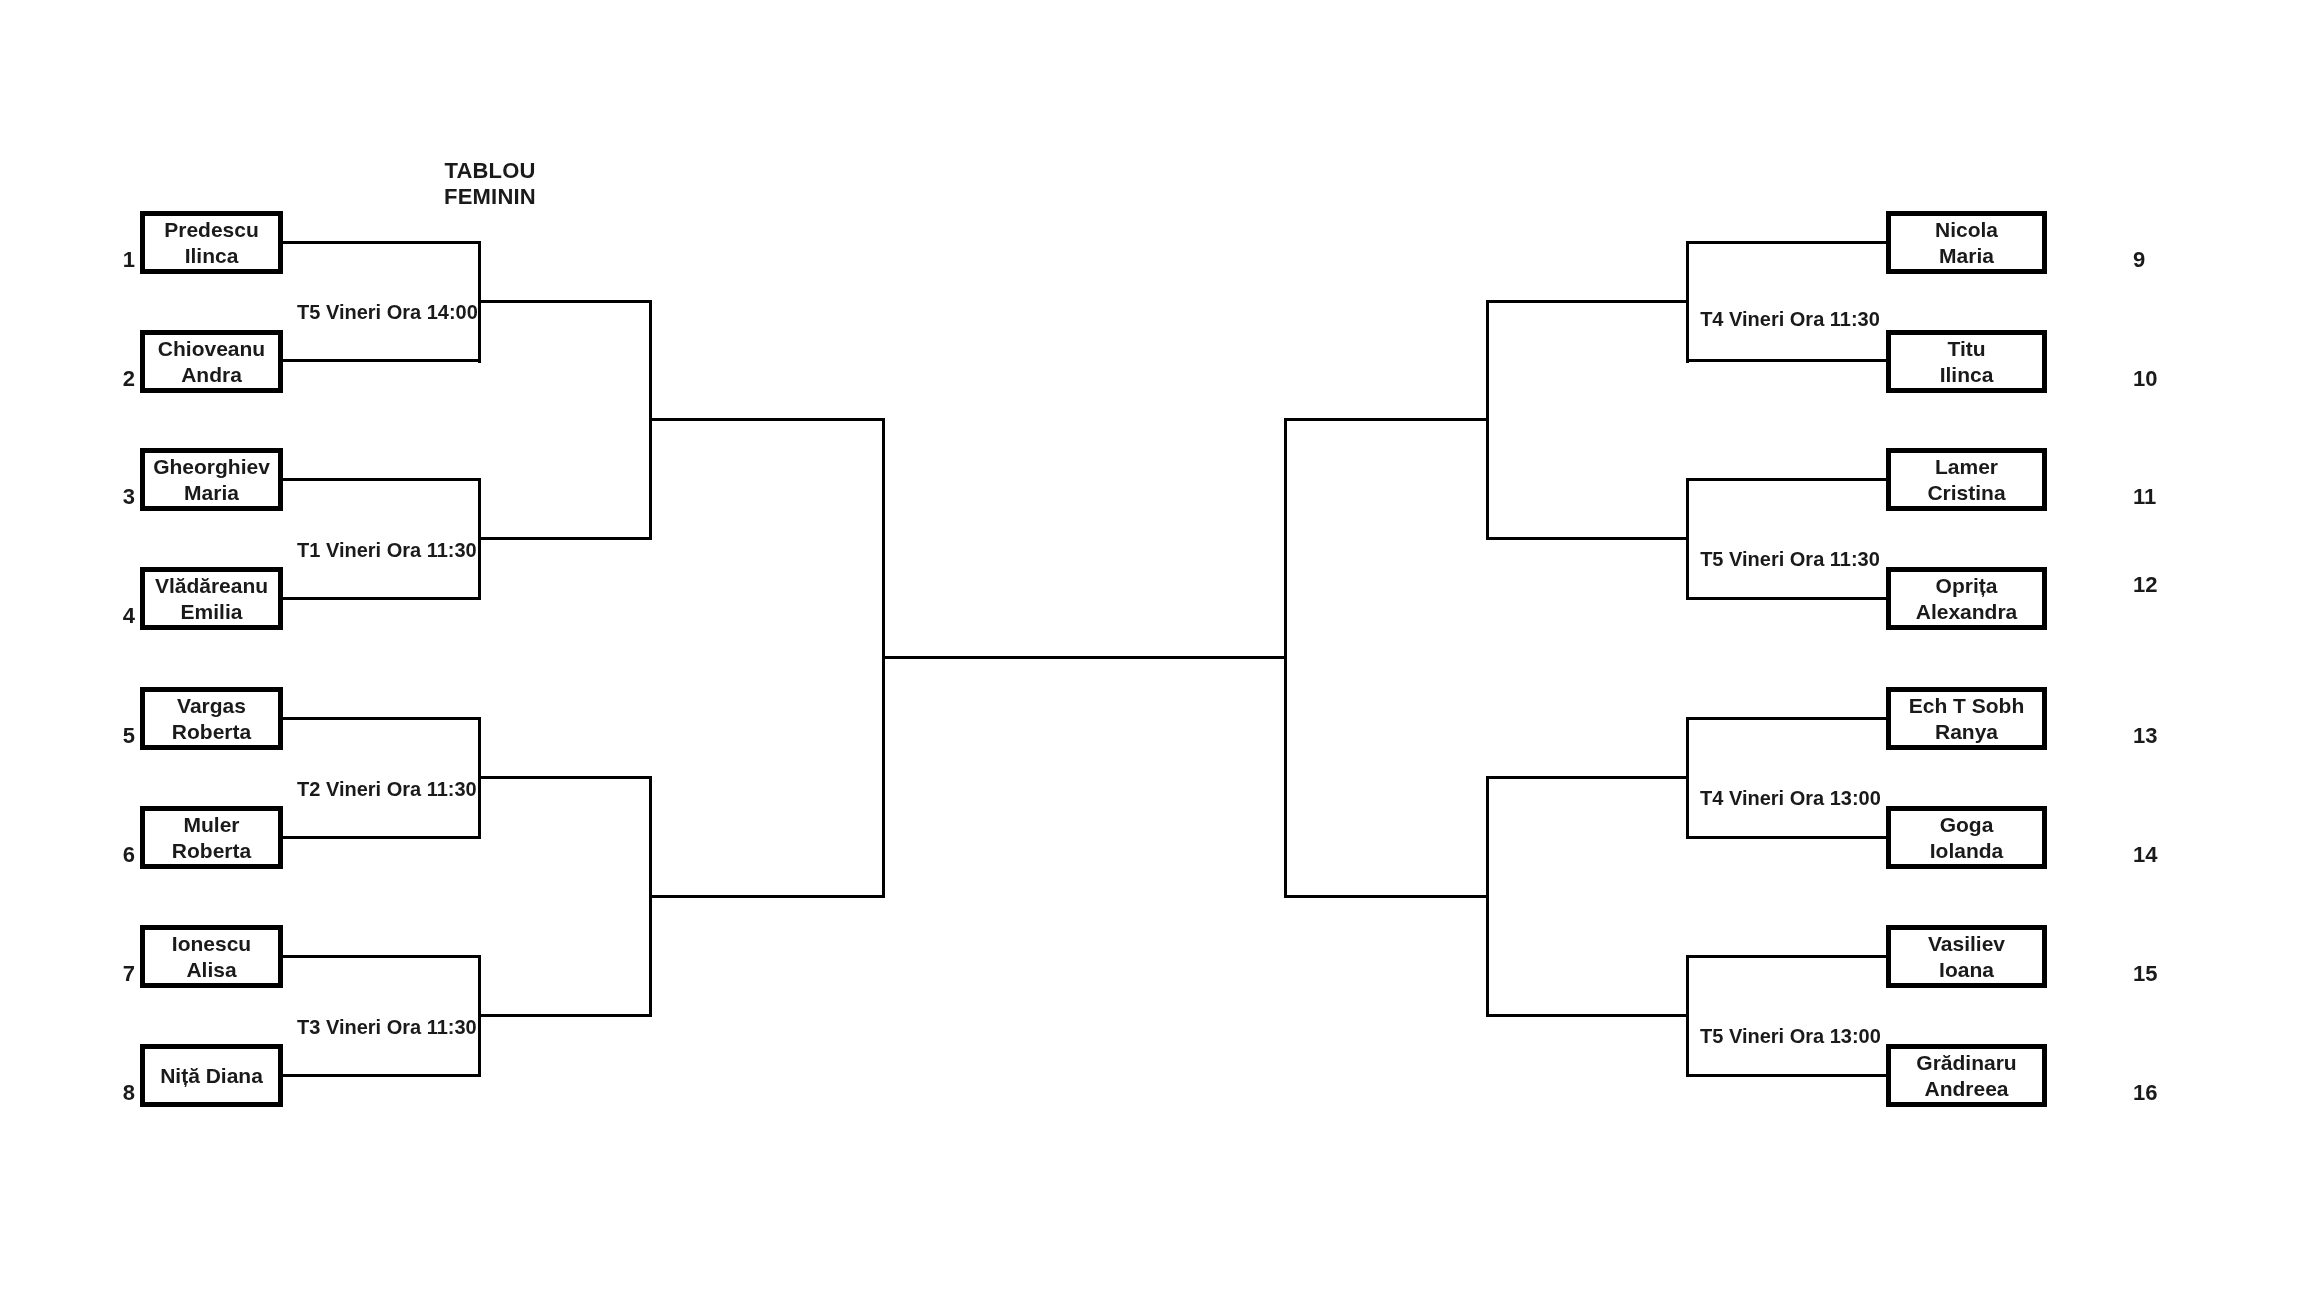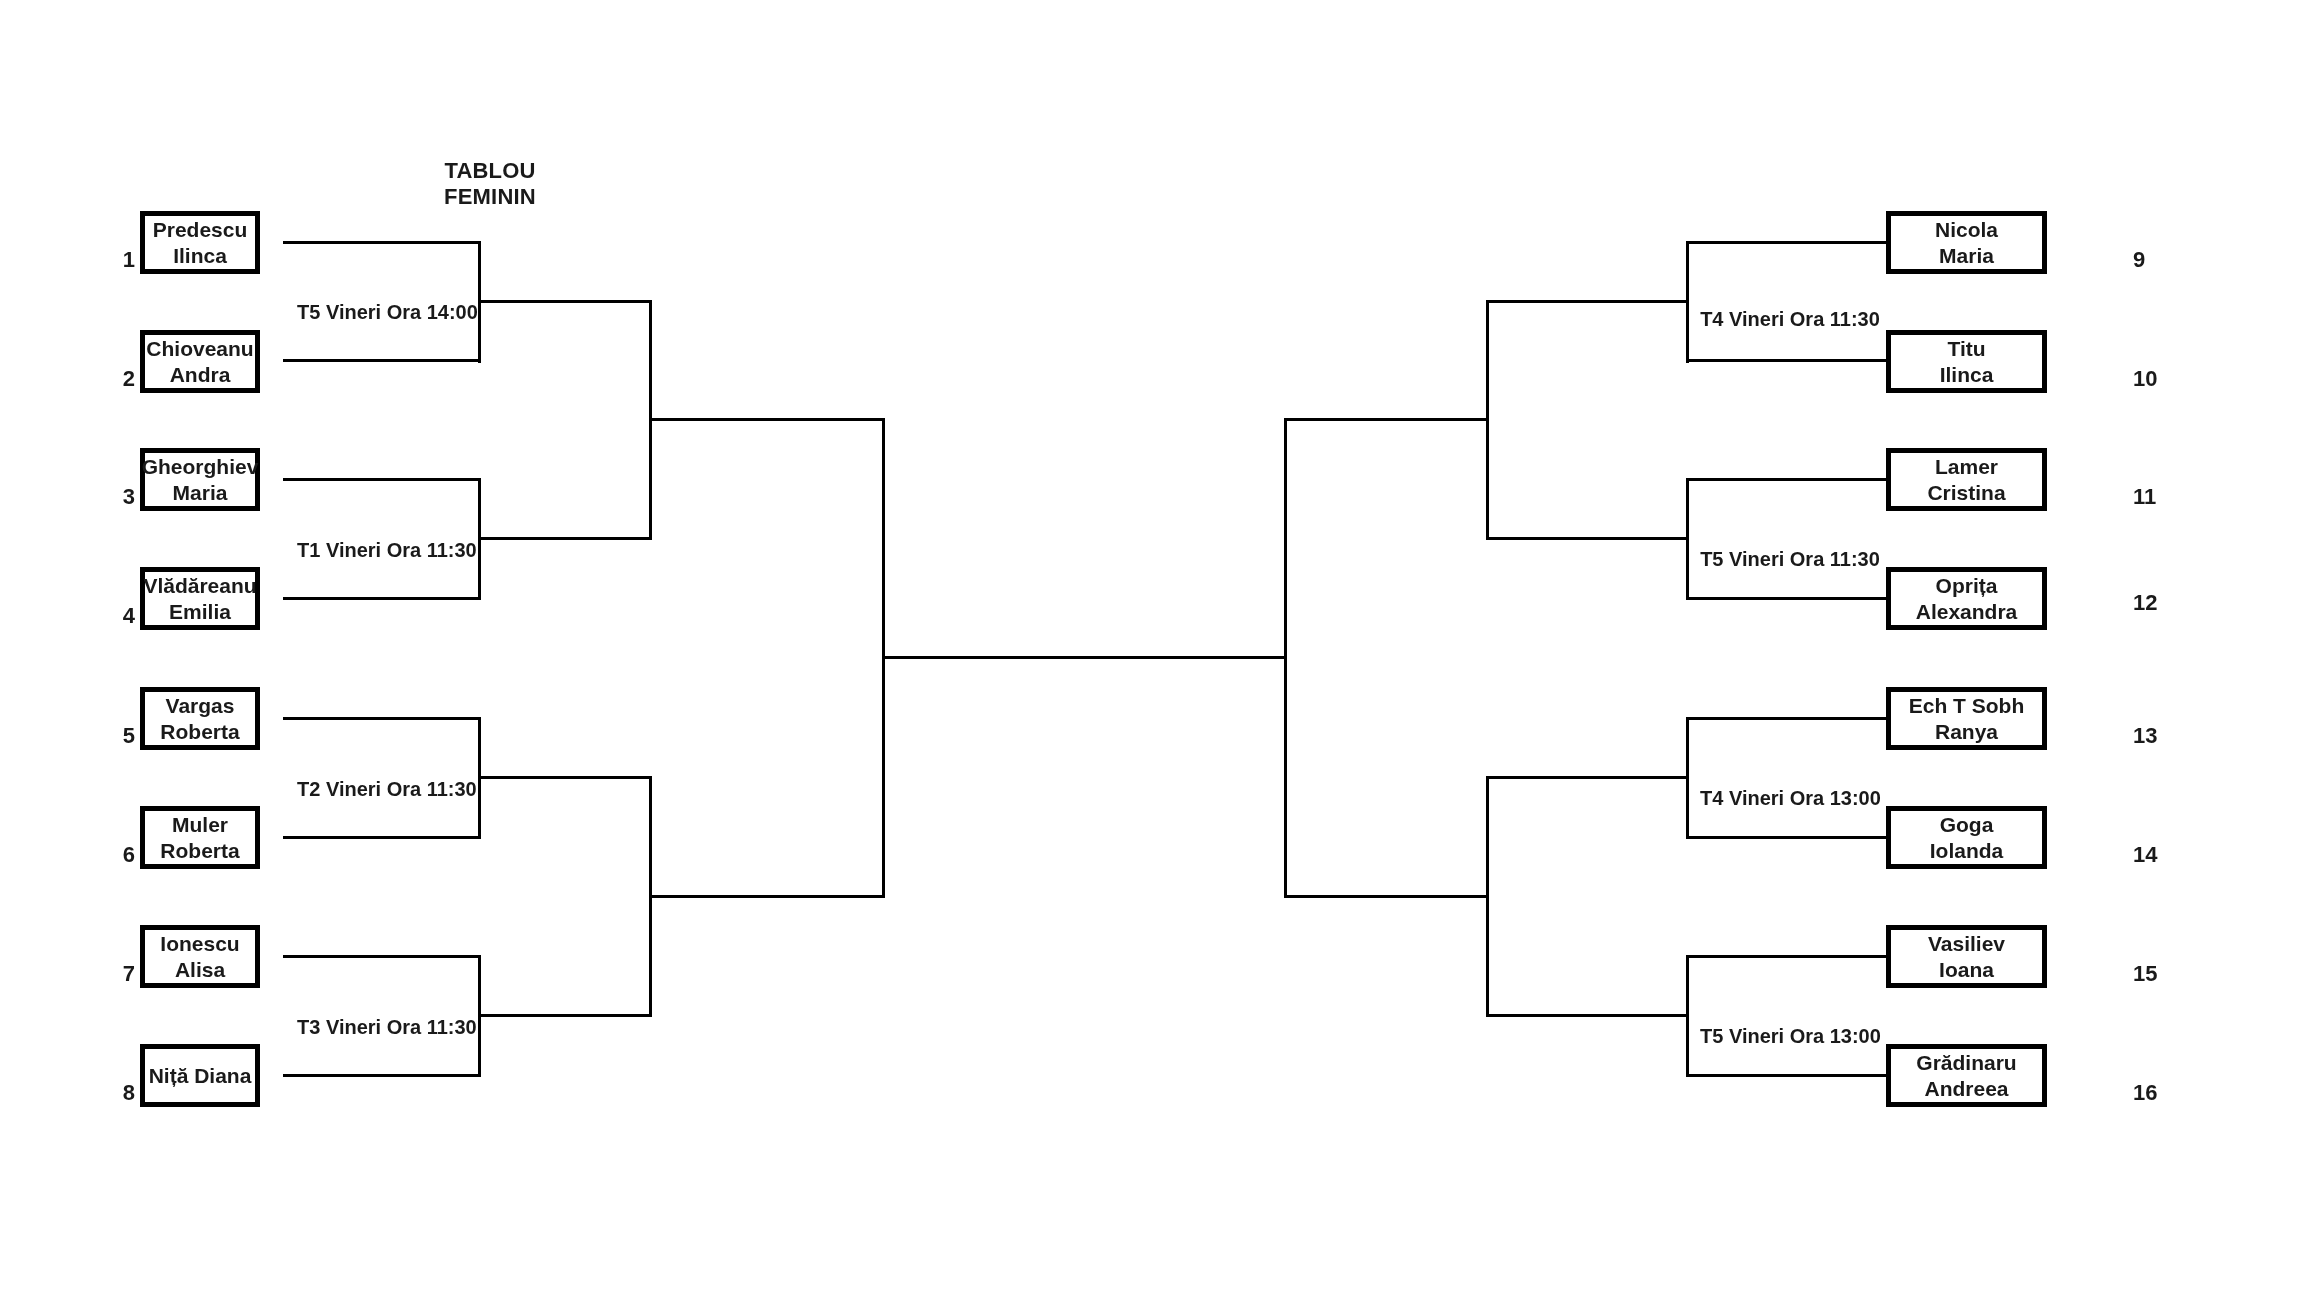--- a/index.html
+++ b/index.html
@@ -13,21 +13,21 @@
   .title{
     position:absolute;left:400px;top:152px;width:180px;
     font-size:22px;text-align:center;letter-spacing:0.2px;margin-top:6px;
   }
   .pbox{
     position:absolute;box-sizing:border-box;
     border:5px solid #000;background:#fff;
     display:flex;flex-direction:column;justify-content:center;align-items:center;
     height:63px;font-size:21px;line-height:26px;text-align:center;
   }
-  .pbox.left{left:140px;width:120px;}
+  .pbox.left{left:140px;width:143px;}
   .pbox.right{left:1886px;width:161px;}
   .seed{
     position:absolute;font-size:22px;height:26px;line-height:26px;
   }
   .seed.sl{left:95px;width:40px;text-align:right;}
   .seed.sr{left:2133px;width:46px;text-align:left;}
   .mlabel{
     position:absolute;height:24px;line-height:24px;
     font-size:20px;text-align:center;white-space:nowrap;
   }
@@ -113,21 +113,21 @@
 <div class="seed sl" style="top:484px">3</div>
 <div class="seed sl" style="top:603px">4</div>
 <div class="seed sl" style="top:723px">5</div>
 <div class="seed sl" style="top:842px">6</div>
 <div class="seed sl" style="top:961px">7</div>
 <div class="seed sl" style="top:1080px">8</div>
 
 <div class="seed sr" style="top:247px">9</div>
 <div class="seed sr" style="top:366px">10</div>
 <div class="seed sr" style="top:484px">11</div>
-<div class="seed sr" style="top:590px">12</div>
+<div class="seed sr" style="top:572px">12</div>
 <div class="seed sr" style="top:723px">13</div>
 <div class="seed sr" style="top:842px">14</div>
 <div class="seed sr" style="top:961px">15</div>
 <div class="seed sr" style="top:1080px">16</div>
 
 <div class="mlabel ml" style="top:288px">T5 Vineri Ora 14:00</div>
 <div class="mlabel ml" style="top:526px">T1 Vineri Ora 11:30</div>
 <div class="mlabel ml" style="top:765px">T2 Vineri Ora 11:30</div>
 <div class="mlabel ml" style="top:1003px">T3 Vineri Ora 11:30</div>
 

